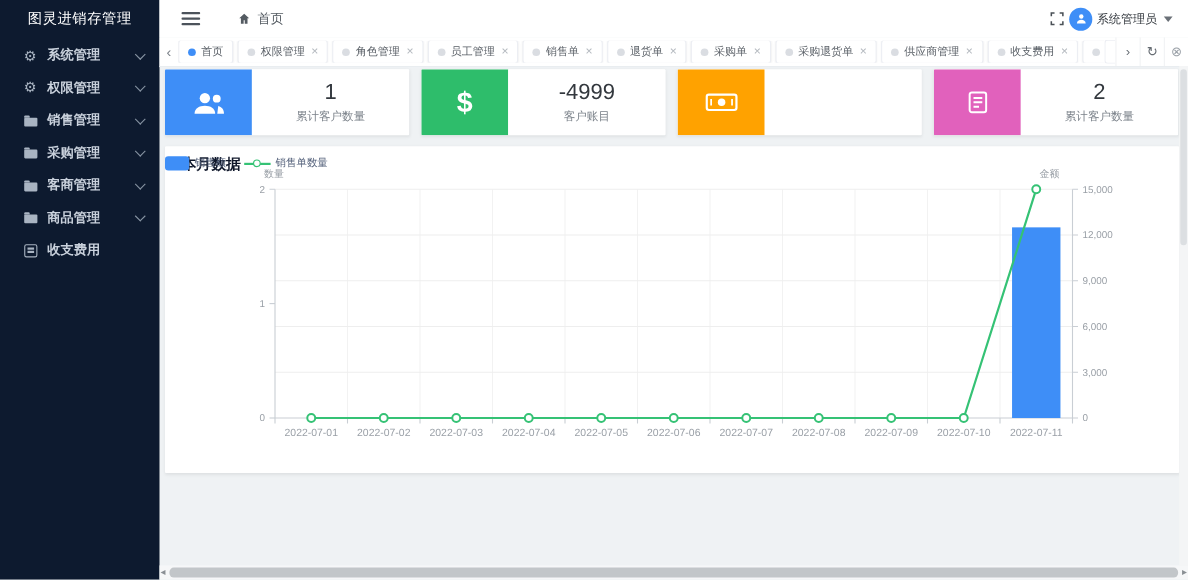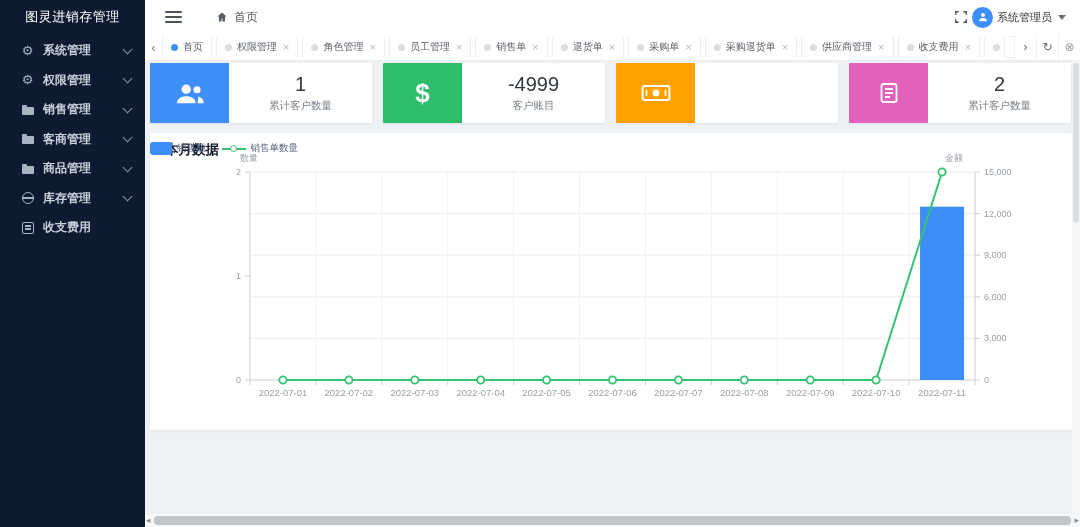--- a/index.html
+++ b/index.html
@@ -107,35 +107,35 @@
           <span class="mi-icon">
             <span class="folder-icon"></span>
           </span>
           <span class="mi-label">销售管理</span>
           <i class="chev"></i>
         </div>
         <div class="menu-item">
           <span class="mi-icon">
             <span class="folder-icon"></span>
           </span>
+          <span class="mi-label">采购管理</span>
+          <i class="chev"></i>
+        </div>
+        <div class="menu-item">
+          <span class="mi-icon">
+            <span class="folder-icon"></span>
+          </span>
           <span class="mi-label">客商管理</span>
           <i class="chev"></i>
         </div>
         <div class="menu-item">
           <span class="mi-icon">
             <span class="folder-icon"></span>
           </span>
           <span class="mi-label">商品管理</span>
-          <i class="chev"></i>
-        </div>
-        <div class="menu-item">
-          <span class="mi-icon">
-            <span class="globe-icon"></span>
-          </span>
-          <span class="mi-label">库存管理</span>
           <i class="chev"></i>
         </div>
         <div class="menu-item">
           <span class="mi-icon">
             <span class="ledger-icon"></span>
           </span>
           <span class="mi-label">收支费用</span>
         </div>
       </nav>
   </aside>

